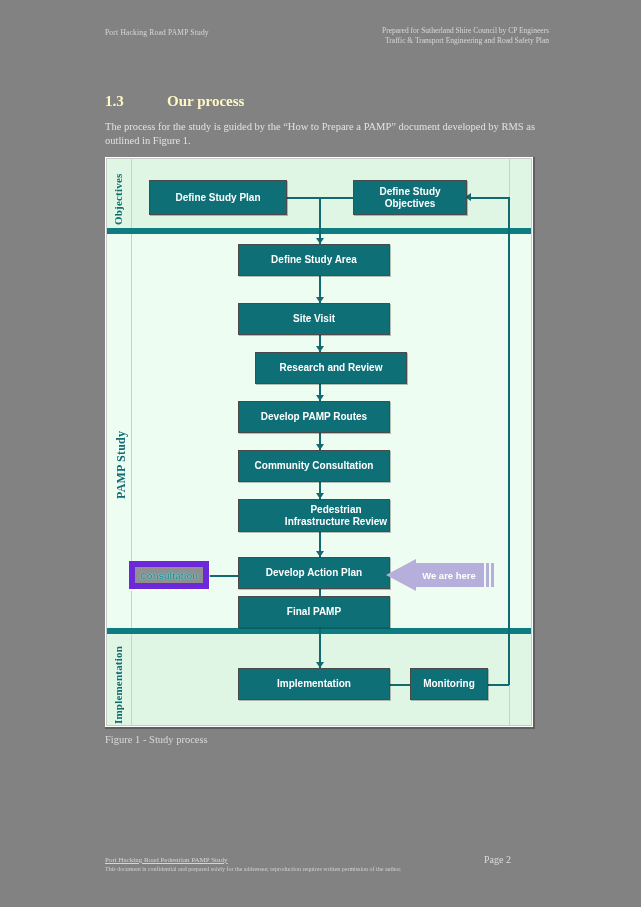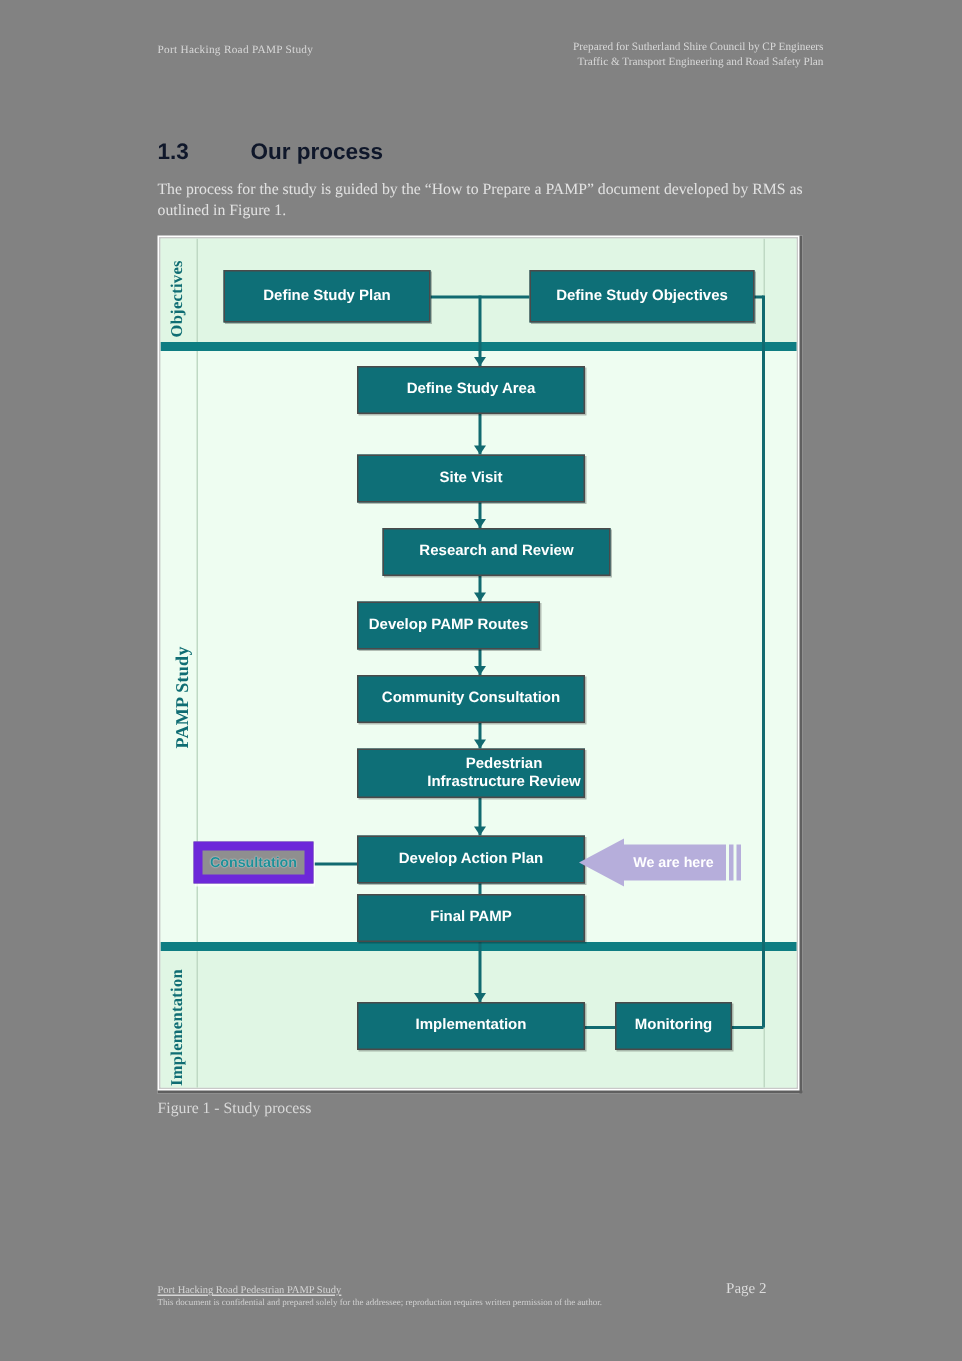--- a/index.html
+++ b/index.html
@@ -26,22 +26,22 @@
     position:absolute;right:92px;top:4px;
     text-align:right;
     font-size:7.5px;color:#d8d8d8;line-height:9.5px;
     font-family:"Liberation Serif", serif;
     filter:blur(.35px);
   }
 
   
   #section-heading{
     position:absolute;left:105px;top:93px;width:430px;height:20px;
-    color:#0f172a;font-weight:bold;font-size:15px;
-    font-family:Liberation Sans, sans-serif;
+    color:#fef9c3;font-weight:bold;font-size:15px;
+    font-family:Liberation Serif, serif;
   }
   #section-heading .num{display:inline-block;width:62px;}
   #intro-paragraph{
     position:absolute;left:105px;top:120px;width:432px;
     color:#e2e2e2;font-size:10.5px;line-height:13.5px;
     font-family:"Liberation Serif", serif;
   }
 
   
   #figure-frame{
@@ -252,37 +252,37 @@
 
     <div class="conn-h" style="left:271px;top:525px;width:33px;"></div>
 
     <div class="conn-h" style="left:380px;top:525px;width:22px;"></div>
     <div class="conn-v" style="left:401px;top:38px;height:488px;"></div>
 
     <div class="pbox" style="left:42px;top:21px;width:138px;height:35px;">
       <span>Define Study Plan</span>
     </div>
 
-    <div class="pbox" style="left:246px;top:21px;width:150px;height:35px;">
+    <div class="pbox" style="left:246px;top:21px;width:114px;height:35px;">
       <span>Define Study Objectives</span>
     </div>
 
     <div class="pbox" style="left:131px;top:85px;width:152px;height:32px;">
       <span>Define Study Area</span>
     </div>
 
     <div class="pbox" style="left:131px;top:144px;width:152px;height:32px;">
       <span>Site Visit</span>
     </div>
 
     <div class="pbox" style="left:131px;top:193px;width:152px;height:32px;margin-left:17px;">
       <span>Research and Review</span>
     </div>
 
-    <div class="pbox" style="left:131px;top:242px;width:122px;height:32px;">
+    <div class="pbox" style="left:131px;top:242px;width:152px;height:32px;">
       <span>Develop PAMP Routes</span>
     </div>
 
     <div class="pbox" style="left:131px;top:291px;width:152px;height:32px;">
       <span>Community Consultation</span>
     </div>
 
     <div class="pbox" style="left:131px;top:340px;width:152px;height:33px;padding-left:44px;">
       <span>Pedestrian Infrastructure Review</span>
     </div>

